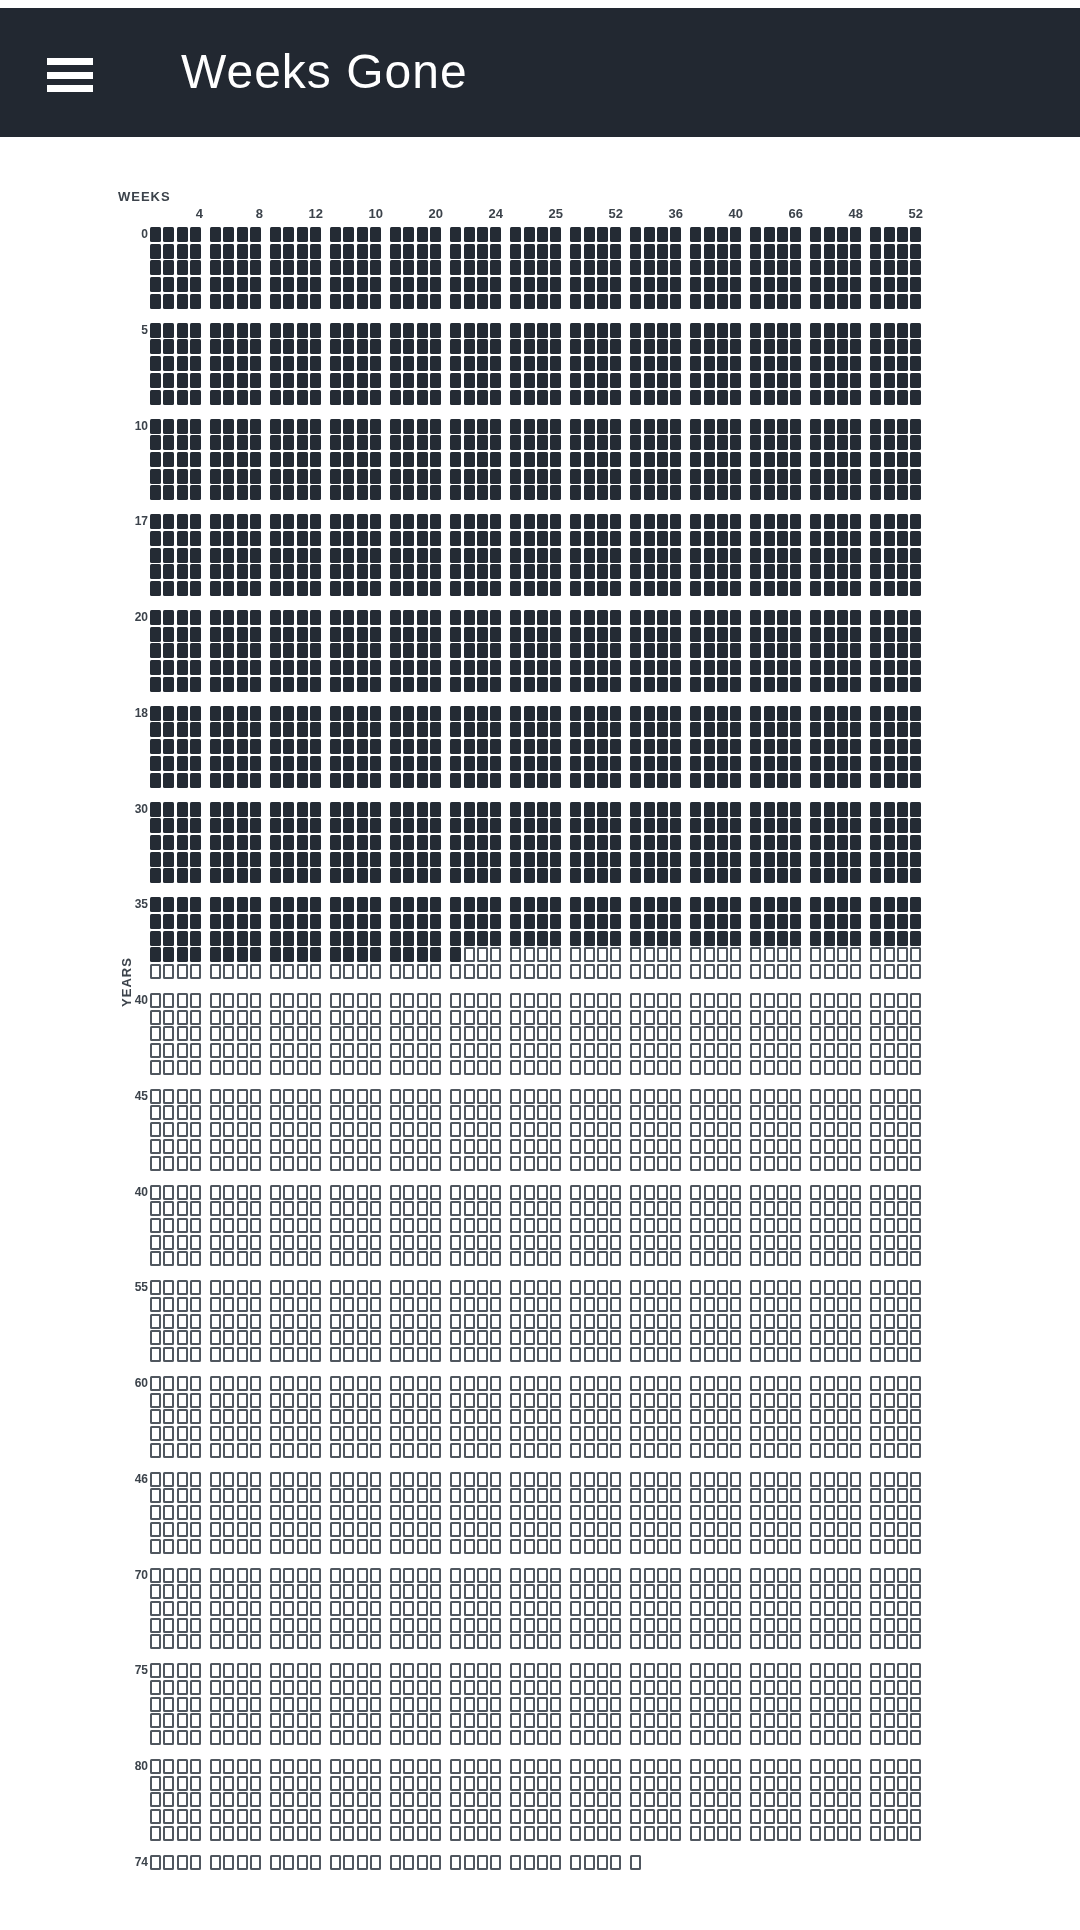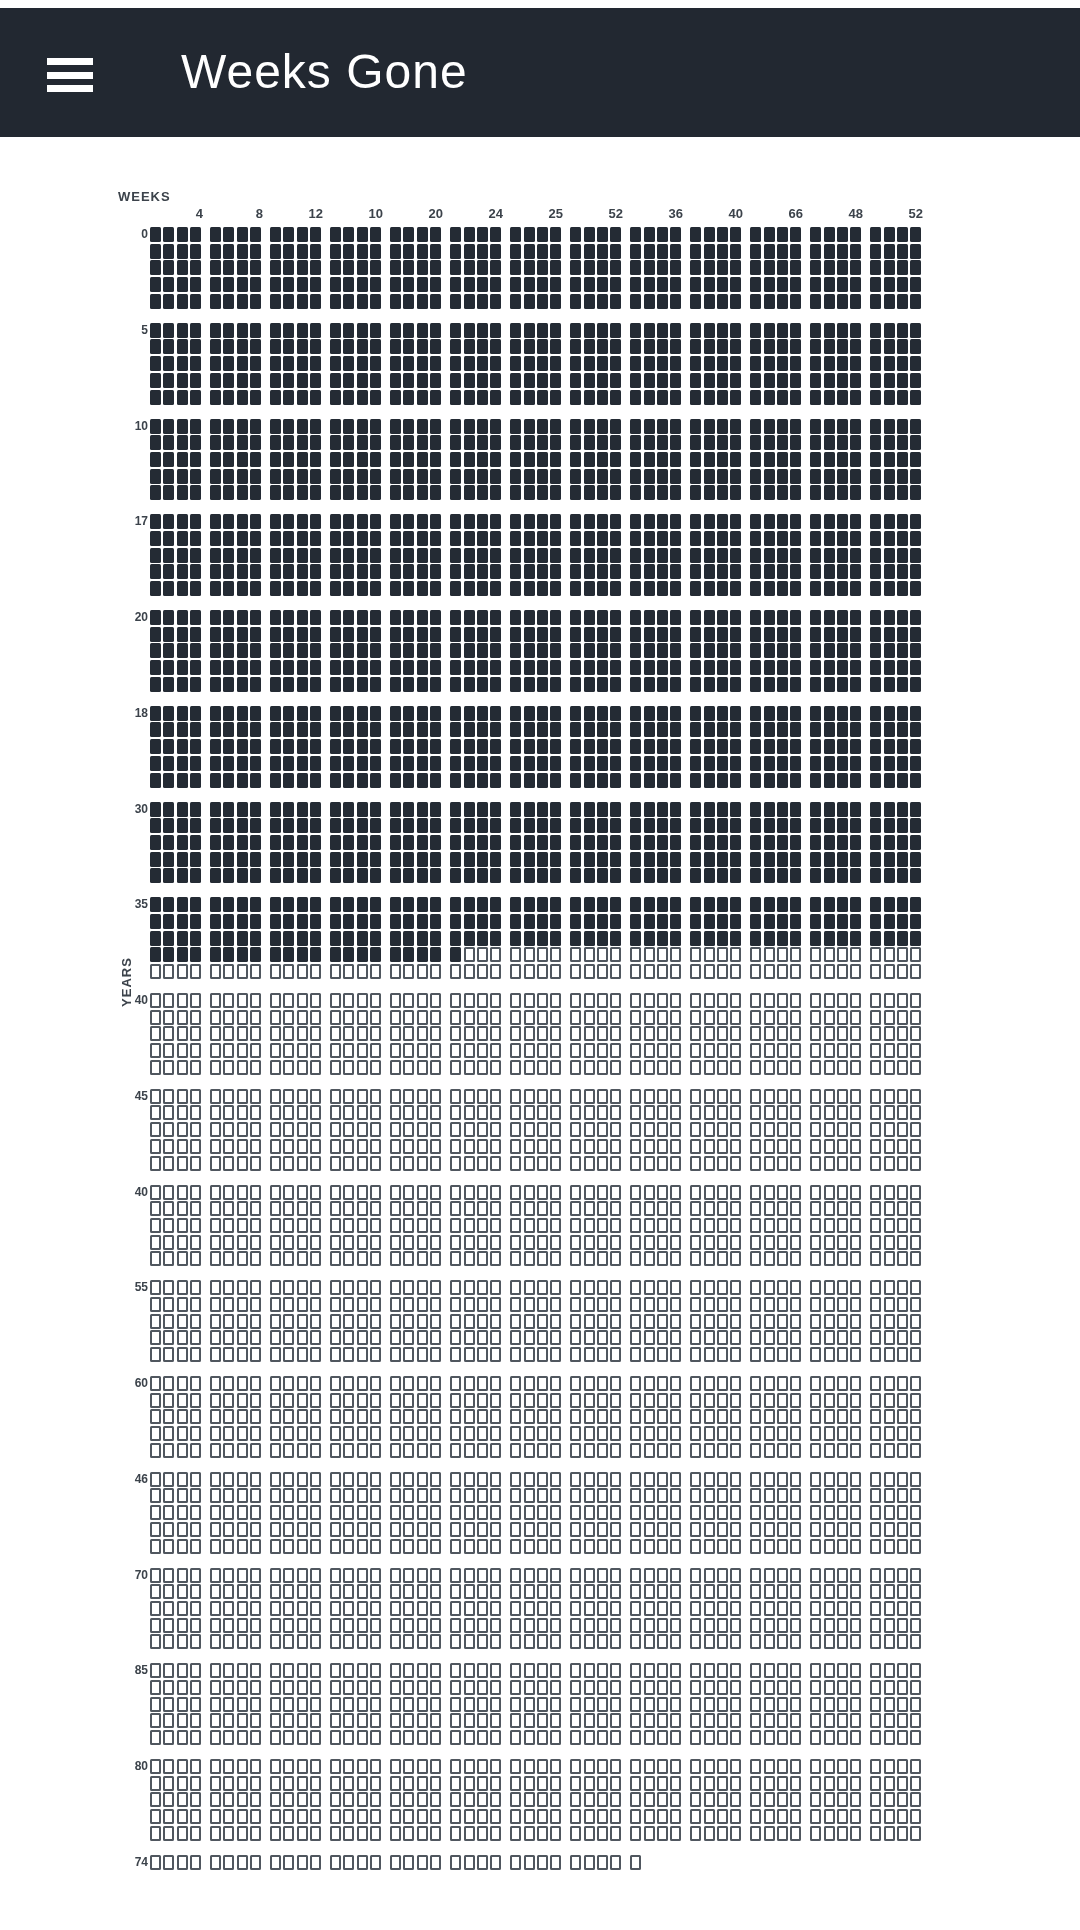--- a/index.html
+++ b/index.html
@@ -4450,21 +4450,21 @@
               <div class="cell empty"></div>
               <div class="cell empty"></div>
               <div class="cell empty"></div>
               <div class="cell empty"></div>
               <div class="cell empty"></div>
               <div class="cell empty"></div>
             </div>
           </div>
         </div>
         <div class="row-group">
-          <div class="row-label">85</div>
+          <div class="row-label">75</div>
           <div class="blocks">
             <div class="block">
               <div class="cell empty"></div>
               <div class="cell empty"></div>
               <div class="cell empty"></div>
               <div class="cell empty"></div>
               <div class="cell empty"></div>
               <div class="cell empty"></div>
               <div class="cell empty"></div>
               <div class="cell empty"></div>

